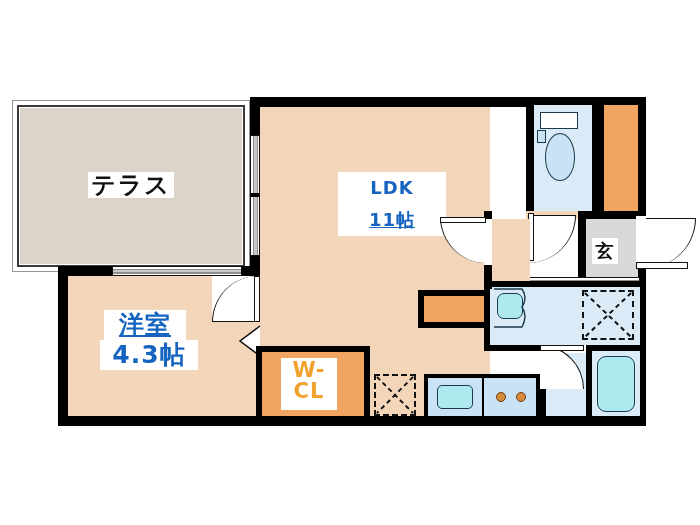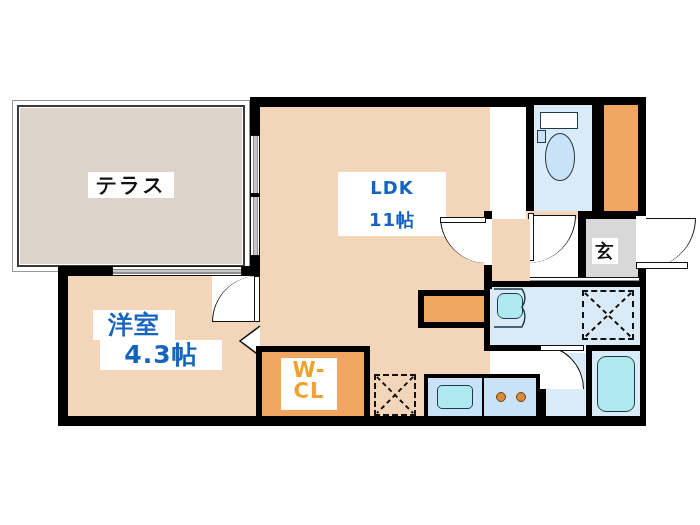--- a/index.html
+++ b/index.html
@@ -45,21 +45,21 @@
     background: #ffffff;
     color: #1565c0;
     text-align: center;
     line-height: 1.05;
     white-space: pre;
     font-weight: bold;
     letter-spacing: 1px;
   }
   .label-ldk   { font-size: 18px; }
   .label-room  { font-size: 25px; }
-  .label-terr  { color: #111111; font-size: 21px; font-weight: bold; letter-spacing: 2px; }
+  .label-terr  { color: #111111; font-size: 24px; font-weight: bold; letter-spacing: 2px; }
   .label-wcl   { color: #f0a12e; font-size: 21px; font-weight: bold; line-height: 1.0; background: #ffffff; }
   .label-gen   { color: #111111; font-size: 18px; font-weight: bold; background: #ffffff; }
 
   
   .arc {
     position: absolute;
     background: #ffffff;
     border: 1.3px solid #111111;
     box-sizing: border-box;
   }
@@ -131,25 +131,25 @@
   <div class="abs wall" style="left:58px; top:266px; width:202px; height:10px;"></div>
 
   <div class="abs wall" style="left:58px; top:266px; width:10px; height:160px;"></div>
 
   <div class="abs wall" style="left:58px; top:416px; width:588px; height:10px;"></div>
 
   <div class="abs wall" style="left:636px; top:97px; width:10px; height:329px;"></div>
 
   <div class="abs fill-floor" style="left:260px; top:107px; width:230px; height:309px;"></div>
   <div class="label label-ldk" style="left:338px; top:172px; width:108px; height:32px; line-height:32px;">LDK</div>
-  <div class="label label-ldk" style="left:338px; top:204px; width:108px; height:32px; line-height:32px;">11帖</div>
+  <div class="label label-ldk" style="left:338px; top:204px; width:108px; height:32px; line-height:32px;text-decoration:underline;">11帖</div>
 
   <div class="abs fill-floor" style="left:68px; top:276px; width:192px; height:140px;"></div>
-  <div class="label label-room" style="left:93px; top:310px; width:82px; height:30px; line-height:30px;">洋室</div>
-  <div class="label label-room" style="left:100px; top:340px; width:122px; height:30px; line-height:30px;">4.3帖</div>
+  <div class="label label-room" style="left:104px; top:310px; width:82px; height:30px; line-height:30px;text-decoration:underline;">洋室</div>
+  <div class="label label-room" style="left:100px; top:340px; width:98px; height:30px; line-height:30px;">4.3帖</div>
 
   <div class="slide-h" style="left:112px; top:266px; width:130px; height:10px;"></div>
 
   <div class="slide-v" style="left:250px; top:135px; width:10px; height:121px;"></div>
   <div class="abs fill-black" style="left:250px; top:193px; width:10px; height:4px;"></div>
 
   <div class="abs fill-white" style="left:212px; top:276px; width:48px; height:46px;"></div>
   <div class="arc arc-tl" style="left:212px; top:276px; width:46px; height:46px; border-width:0 0 1.3px 1.3px;"></div>
   <div class="doorpanel" style="left:254px; top:276px; width:6px; height:46px;"></div>
 

